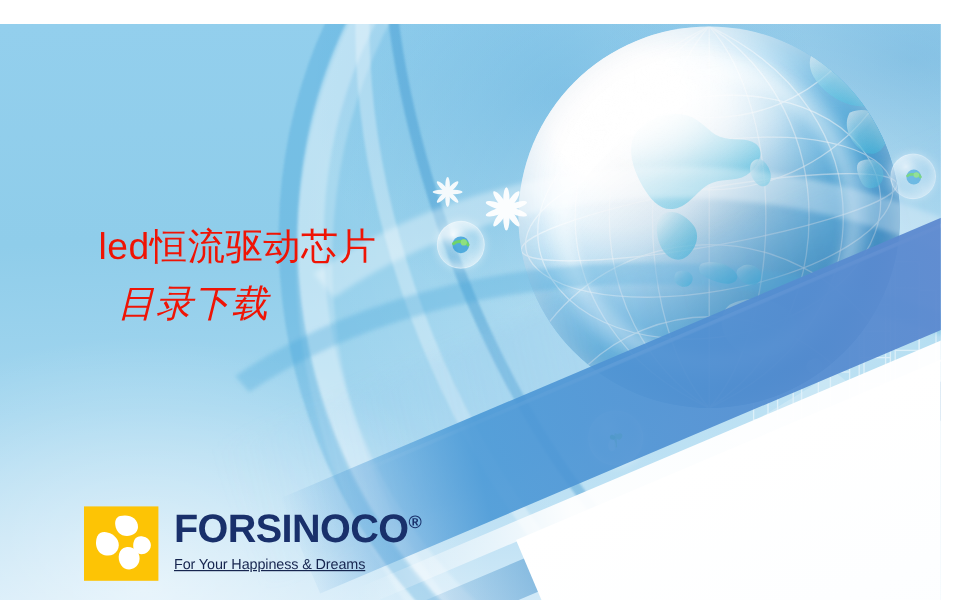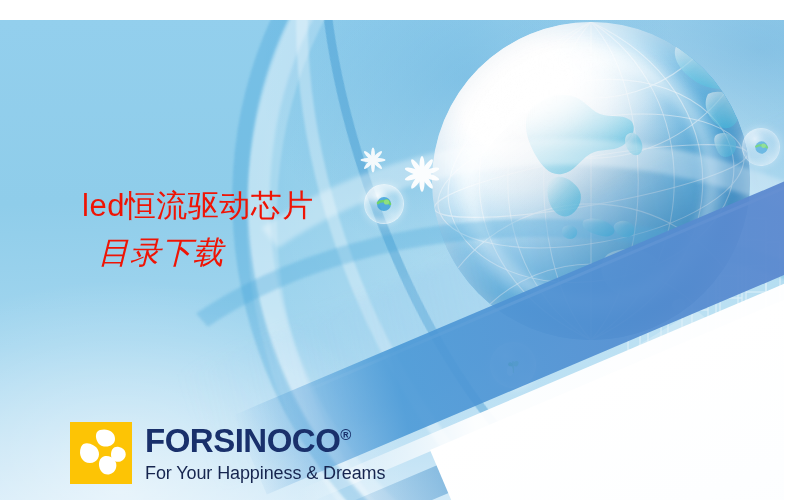--- a/index.html
+++ b/index.html
@@ -257,25 +257,26 @@
     letter-spacing: -0.5px;
     white-space: nowrap;
   }
   .logo-word sup {
     font-size: 15px;
     vertical-align: super;
     line-height: 0;
   }
   .logo-tag {
     color: #16254f;
-    font-size: 18px;
+    font-size: 12px;
     line-height: 1;
     margin-top: 7px;
     letter-spacing: -0.1px;
     white-space: nowrap;
+    text-decoration: underline;
   }
 </style>
 </head>
 <body>
 
 <div id="banner">
 
   <div class="wash wash-a"></div>
   <div class="wash wash-b"></div>
 

